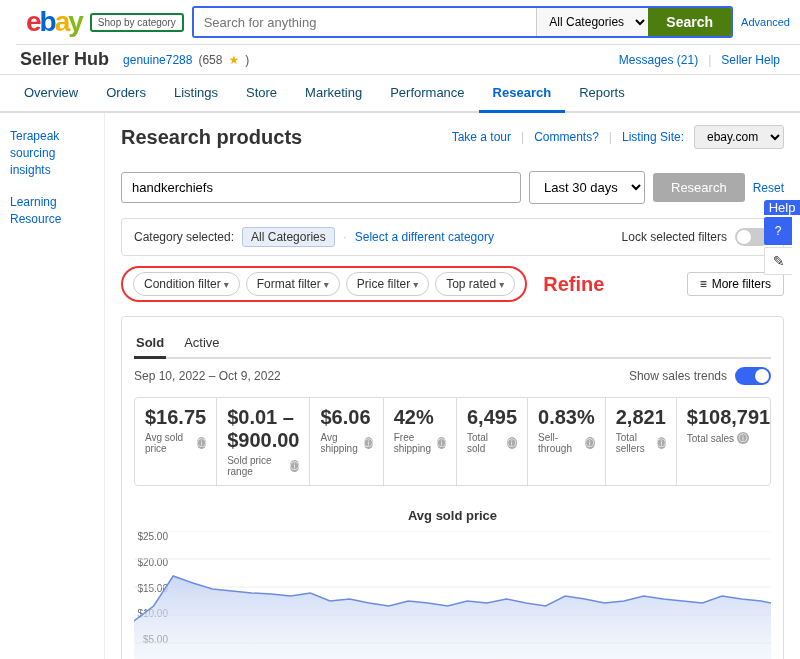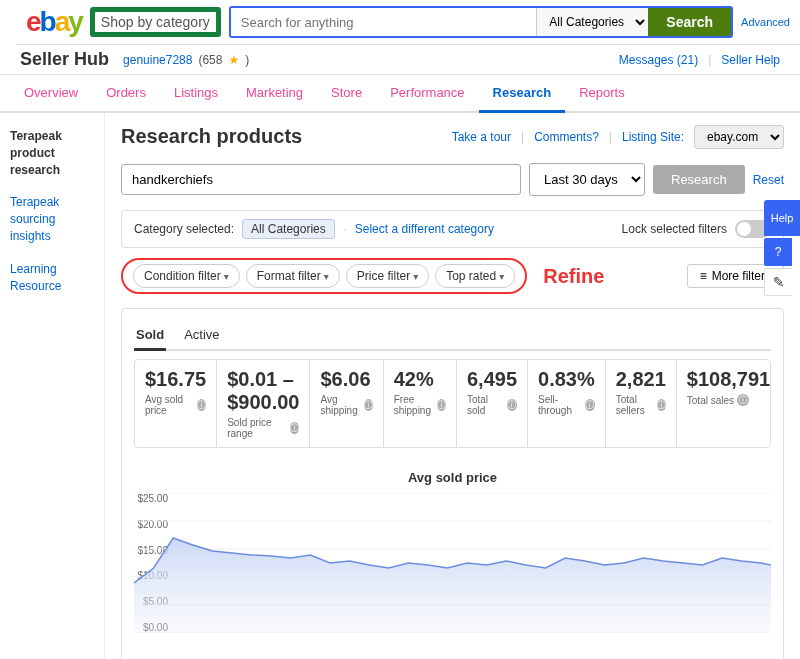--- a/index.html
+++ b/index.html
@@ -5,53 +5,53 @@
     * { box-sizing: border-box; margin: 0; padding: 0; }
     body { font-family: Arial, sans-serif; font-size: 13px; background: #fff; color: #333; overflow-x: hidden; }
 
     
     .header { display: flex; align-items: center; background: #fff; border-bottom: 1px solid #ddd; padding: 6px 10px; gap: 8px; margin-left: 16px; }
     .ebay-logo { font-size: 28px; font-weight: bold; letter-spacing: -2px; color: #333; flex-shrink: 0; }
     .ebay-logo span:nth-child(1) { color: #e53238; }
     .ebay-logo span:nth-child(2) { color: #0064d2; }
     .ebay-logo span:nth-child(3) { color: #f5af02; }
     .ebay-logo span:nth-child(4) { color: #86b817; }
-    .shop-by { font-size: 14px; color: #555; border: 5px solid #15803d; padding: 2px 6px; border-radius: 3px; cursor: pointer; white-space: nowrap; }
+    .shop-by { font-size: 10px; color: #555; border: 2px solid #15803d; padding: 2px 6px; border-radius: 3px; cursor: pointer; white-space: nowrap; }
     .search-bar { flex: 1; display: flex; border: 2px solid #3665f3; border-radius: 3px; overflow: hidden; }
     .search-bar input { flex: 1; padding: 6px 10px; border: none; outline: none; font-size: 13px; }
     .category-select { border: none; border-left: 1px solid #ccc; padding: 0 8px; background: #f7f7f7; font-size: 12px; cursor: pointer; }
     .search-btn { background: #4d7c0f; color: #fff; border: none; padding: 6px 18px; font-size: 14px; font-weight: bold; cursor: pointer; }
     .advanced-link { font-size: 11px; color: #0064d2; white-space: nowrap; cursor: pointer; }
 
     
     .seller-hub-bar { display: flex; align-items: center; justify-content: space-between; padding: 4px 20px; border-bottom: 1px solid #ddd; }
     .seller-hub-title { font-size: 18px; font-weight: bold; color: #333; }
     .seller-hub-user { font-size: 12px; color: #0064d2; margin-left: 8px; }
     .seller-hub-links { font-size: 12px; color: #0064d2; display: flex; gap: 10px; }
     .seller-hub-links span { cursor: pointer; }
     .seller-hub-links .divider { color: #ccc; }
 
     
     .nav-tabs { display: flex; padding: 0 10px; border-bottom: 2px solid #ddd; }
-    .nav-tab { padding: 10px 14px; font-size: 13px; cursor: pointer; color: #ec4899; border-bottom: 3px solid transparent; margin-bottom: -2px; }
+    .nav-tab { padding: 10px 14px; font-size: 13px; cursor: pointer; color: #0c4a6e; border-bottom: 3px solid transparent; margin-bottom: -2px; }
     .nav-tab.active { color: #0064d2; border-bottom: 3px solid #0064d2; font-weight: bold; }
 
     
     .main-layout { display: flex; min-height: 550px; }
 
     
     .sidebar { width: 105px; flex-shrink: 0; padding: 15px 10px; border-right: 1px solid #eee; }
     .sidebar-item { font-size: 12px; color: #0064d2; cursor: pointer; margin-bottom: 16px; line-height: 1.4; }
     .sidebar-item.active { font-weight: bold; color: #333; }
 
     
     .content { flex: 1; padding: 12px 16px; overflow: hidden; }
 
     
-    .page-title-row { display: flex; justify-content: space-between; margin-bottom: 14px; }
+    .page-title-row { display: flex; align-items: center; justify-content: space-between; margin-bottom: 22px; }
     .page-title { font-size: 20px; font-weight: bold; }
     .title-right { display: flex; align-items: center; gap: 10px; font-size: 12px; color: #0064d2; }
     .title-right .divider { color: #ccc; }
     .listing-site-select { border: 1px solid #ccc; padding: 3px 8px; border-radius: 3px; font-size: 12px; cursor: pointer; }
 
     
     .search-row { display: flex; gap: 8px; align-items: center; margin-bottom: 14px; }
     .research-input { flex: 1; border: 1px solid #aaa; padding: 7px 10px; border-radius: 3px; font-size: 13px; }
     .date-select { border: 1px solid #aaa; padding: 7px 10px; border-radius: 3px; font-size: 13px; cursor: pointer; background: #fff; }
     .research-btn { background: #aaa; color: #fff; border: none; padding: 7px 18px; border-radius: 3px; font-size: 13px; cursor: pointer; }
@@ -138,31 +138,30 @@
     <span>Messages (21)</span>
     <span class="divider">|</span>
     <span>Seller Help</span>
   </div>
 </div>
 
 <div class="nav-tabs" id="nav-tabs">
     <div class="nav-tab">Overview</div>
     <div class="nav-tab">Orders</div>
     <div class="nav-tab">Listings</div>
+    <div class="nav-tab">Store</div>
     <div class="nav-tab">Marketing</div>
-    <div class="nav-tab">Store</div>
     <div class="nav-tab">Performance</div>
     <div class="nav-tab active">Research</div>
     <div class="nav-tab">Reports</div>
   </div>
 
 <div class="main-layout">
 
   <div class="sidebar" id="sidebar">
-      <div class="sidebar-item active">Terapeak product research</div>
       <div class="sidebar-item">Terapeak sourcing insights</div>
       <div class="sidebar-item">Learning Resource</div>
     </div>
 
   <div class="content">
 
     <div class="page-title-row">
       <span class="page-title">Research products</span>
       <div class="title-right">
         <span>Take a tour</span>
@@ -217,20 +216,29 @@
         <span>More filters</span>
       </button>
     </div>
 
     <div class="stats-section">
       <div class="stats-tabs" id="stats-tabs">
           <div class="stats-tab active">Sold</div>
           <div class="stats-tab">Active</div>
         </div>
 
+      <div class="date-range-row">
+        <span>Sep 10, 2022 – Oct 9, 2022</span>
+        <div class="show-trends">
+          <span>Show sales trends</span>
+          <div class="toggle-blue">
+            <div class="toggle-knob"></div>
+          </div>
+        </div>
+      </div>
 
       <div class="stats-grid" id="stats-grid">
           <div class="stat-cell">
             <div class="stat-value">$16.75</div>
     <div class="stat-label">Avg sold price <span class="info-icon">ⓘ</span></div>
           </div>
           <div class="stat-cell">
             <div class="stat-value">$0.01 – $900.00</div>
     <div class="stat-label">Sold price range <span class="info-icon">ⓘ</span></div>
           </div>
@@ -293,16 +301,16 @@
             </svg>
             
           </div>
         </div>
       </div>
     </div>
   </div>
 </div>
 
 <div class="help-panel">
-  <div class="help-btn" style="font-size:11px;width:36px;height:36px;border-radius:3px 0 0 0;">Help</div>
+  <div class="help-btn" style="font-size:13px;width:36px;height:15px;border-radius:3px 0 0 0;">Help</div>
   <div class="help-btn">?</div>
   <div class="help-btn white">✎</div>
 </div>
 
 </body></html>

